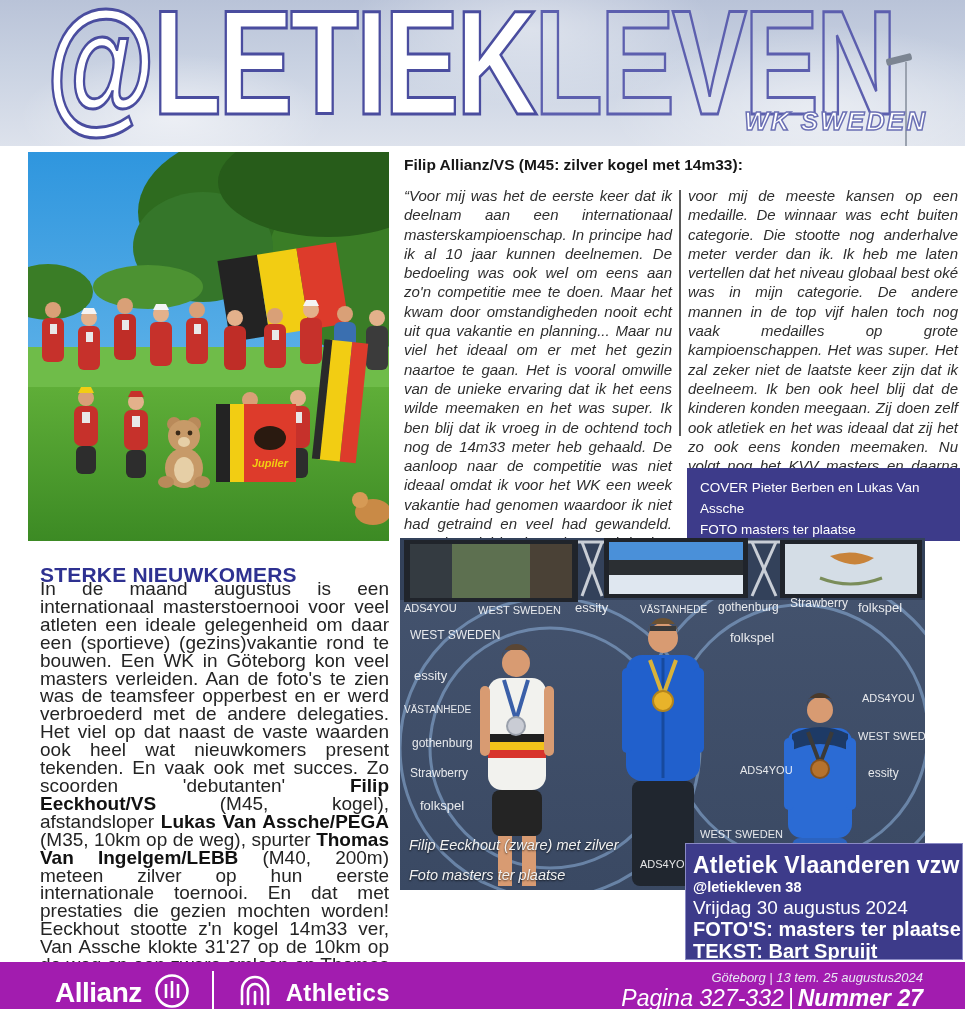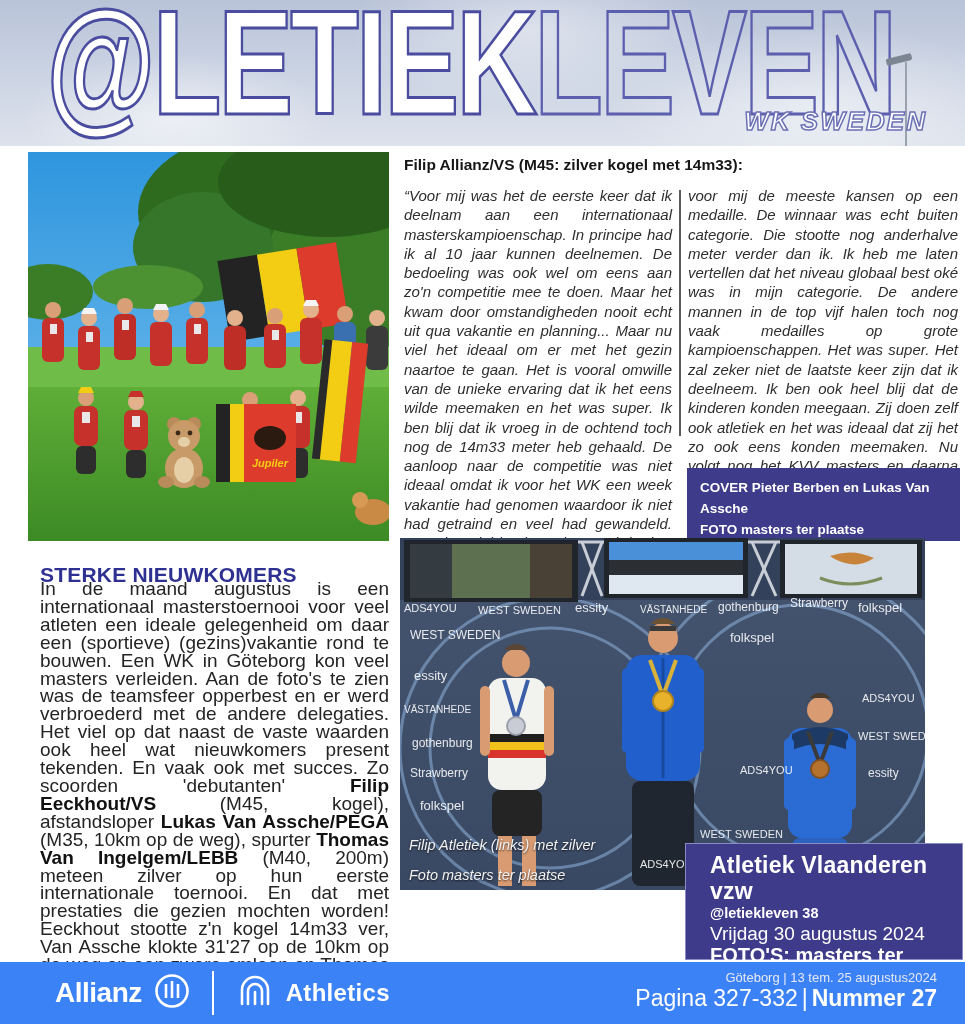--- a/index.html
+++ b/index.html
@@ -35,47 +35,47 @@
   
   .headline{position:absolute;left:404px;top:156px;width:545px;font-size:15.5px;
     font-weight:700;color:#161616;}
   .quote{position:absolute;top:186px;font-size:15px;line-height:19.3px;font-style:italic;
     text-align:justify;color:#2e2e2e;}
   .quote.c1{left:404px;width:268px;}
   .quote.c2{left:688px;width:270px;}
   .col-divider{position:absolute;left:679px;top:190px;width:2px;height:246px;background:#5a5a5a;}
 
   .cover-box{position:absolute;left:687px;top:468px;width:273px;height:73px;
-    background:#3d3b8a;color:#ffffff;font-size:13.5px;font-weight:700;
+    background:#3d3b8a;color:#ffffff;font-size:13.5px;font-weight:400;
     padding:9px 0 0 13px;box-sizing:border-box;line-height:21px;}
 
   
   .podium{position:absolute;left:400px;top:538px;width:525px;height:352px;overflow:hidden;}
   .podium svg{position:absolute;left:0;top:0;}
   .sponsor{position:absolute;color:rgba(255,255,255,.88);font-weight:400;white-space:nowrap;}
   .podium-caption{position:absolute;left:9px;top:292px;font-size:14.5px;font-style:italic;
     color:#f2f2f2;text-shadow:0 1px 2px rgba(0,0,0,.7);line-height:30px;}
 
   .info-box{position:absolute;left:685px;top:843px;width:278px;height:117px;
     background:#3d3b8a;border:1px solid #8a8ac4;box-sizing:border-box;color:#ffffff;
-    padding:8px 0 0 24px;}
+    padding:8px 0 0 7px;}
   .info-title{font-size:23px;font-weight:700;line-height:26px;letter-spacing:.2px;}
   .info-handle{font-size:14.5px;font-weight:700;line-height:19px;}
   .info-date{font-size:19px;font-weight:400;line-height:21px;}
   .info-foto{font-size:20px;font-weight:700;line-height:22px;}
   .info-tekst{font-size:20px;font-weight:700;line-height:22px;}
 
   
-  .footer{position:absolute;left:0;top:962px;width:965px;height:62px;background:#3b82f6;
+  .footer{position:absolute;left:0;top:962px;width:965px;height:47px;background:#a21caf;
     color:#ffffff;}
   .footer-left{position:absolute;left:55px;top:0;height:62px;display:flex;align-items:center;gap:12px;}
   .allianz-word{font-size:28px;font-weight:800;letter-spacing:-.5px;}
   .footer-divider{width:2px;height:44px;background:#ffffff;margin:0 10px;}
   .athletics-word{font-size:24px;font-weight:700;letter-spacing:.3px;}
-  .footer-right{position:absolute;right:28px;top:8px;text-align:right;}
+  .footer-right{position:absolute;right:42px;top:8px;text-align:right;font-style:italic;}
   .footer-right-small{font-size:13px;font-weight:400;color:#e8e8f4;}
   .footer-right-big{font-size:23px;line-height:26px;}
   .pagina{font-weight:400;}
   .pipe{font-weight:400;padding:0 4px;}
   .nummer{font-weight:700;}
 </style>
 </head>
 <body>
 
 <div class="page">
@@ -349,21 +349,21 @@
     <span class="sponsor" style="left:20px;top:260px;font-size:13px;">folkspel</span>
     <span class="sponsor" style="left:330px;top:92px;font-size:13px;">folkspel</span>
     <span class="sponsor" style="left:462px;top:154px;font-size:11px;">ADS4YOU</span>
     <span class="sponsor" style="left:458px;top:192px;font-size:11px;font-weight:400;">WEST SWEDEN</span>
     <span class="sponsor" style="left:468px;top:228px;font-size:12px;">essity</span>
     <span class="sponsor" style="left:340px;top:226px;font-size:11px;">ADS4YOU</span>
     <span class="sponsor" style="left:300px;top:290px;font-size:11px;font-weight:400;">WEST SWEDEN</span>
     <span class="sponsor" style="left:240px;top:320px;font-size:11px;">ADS4YOU</span>
 
     <div class="podium-caption">
-      <div>Filip Atletiek (links) met zilver</div>
+      <div>Filip Eeckhout (zware) met zilver</div>
       <div>Foto masters ter plaatse</div>
     </div>
   </div>
 
   <div class="info-box">
     <div class="info-title">Atletiek Vlaanderen vzw</div>
     <div class="info-handle">@letiekleven 38</div>
     <div class="info-date">Vrijdag 30 augustus 2024</div>
     <div class="info-foto">FOTO'S: masters ter plaatse</div>
     <div class="info-tekst">TEKST: Bart Spruijt</div>

